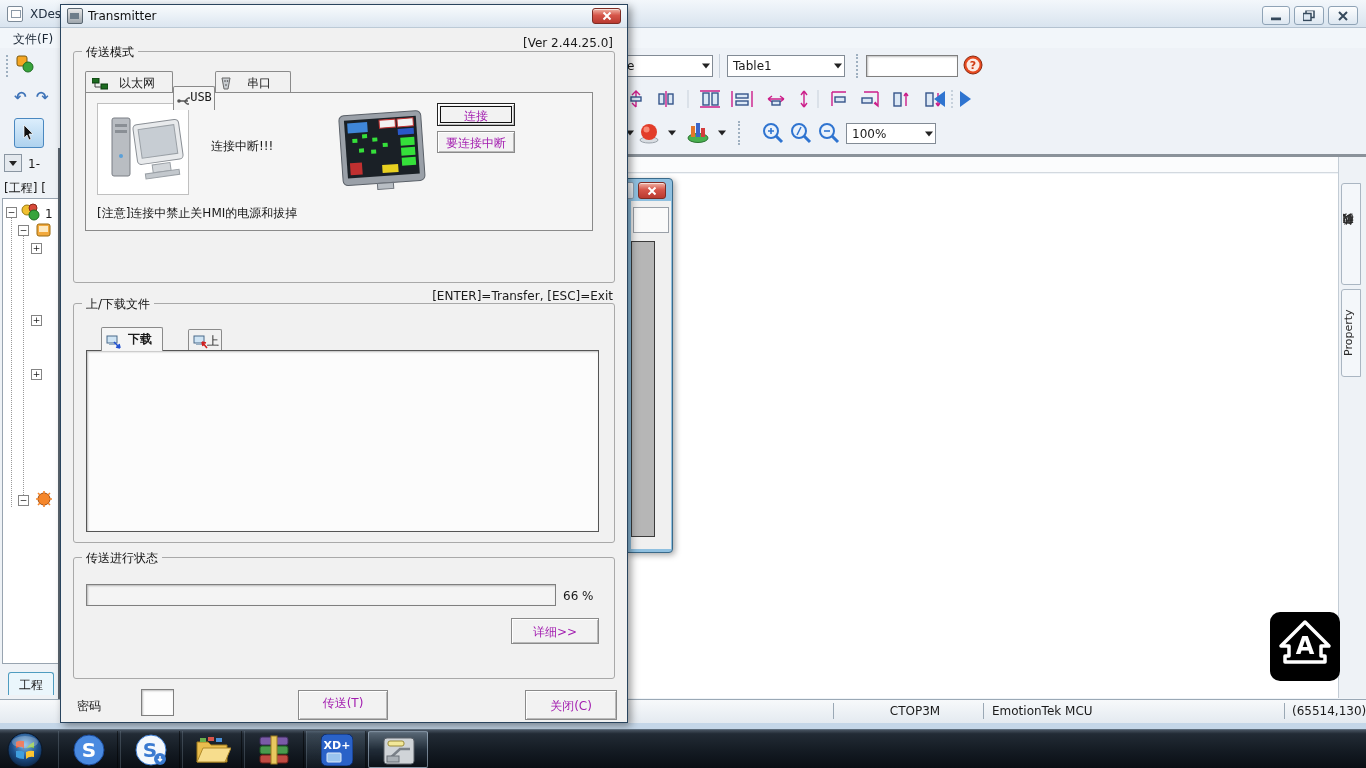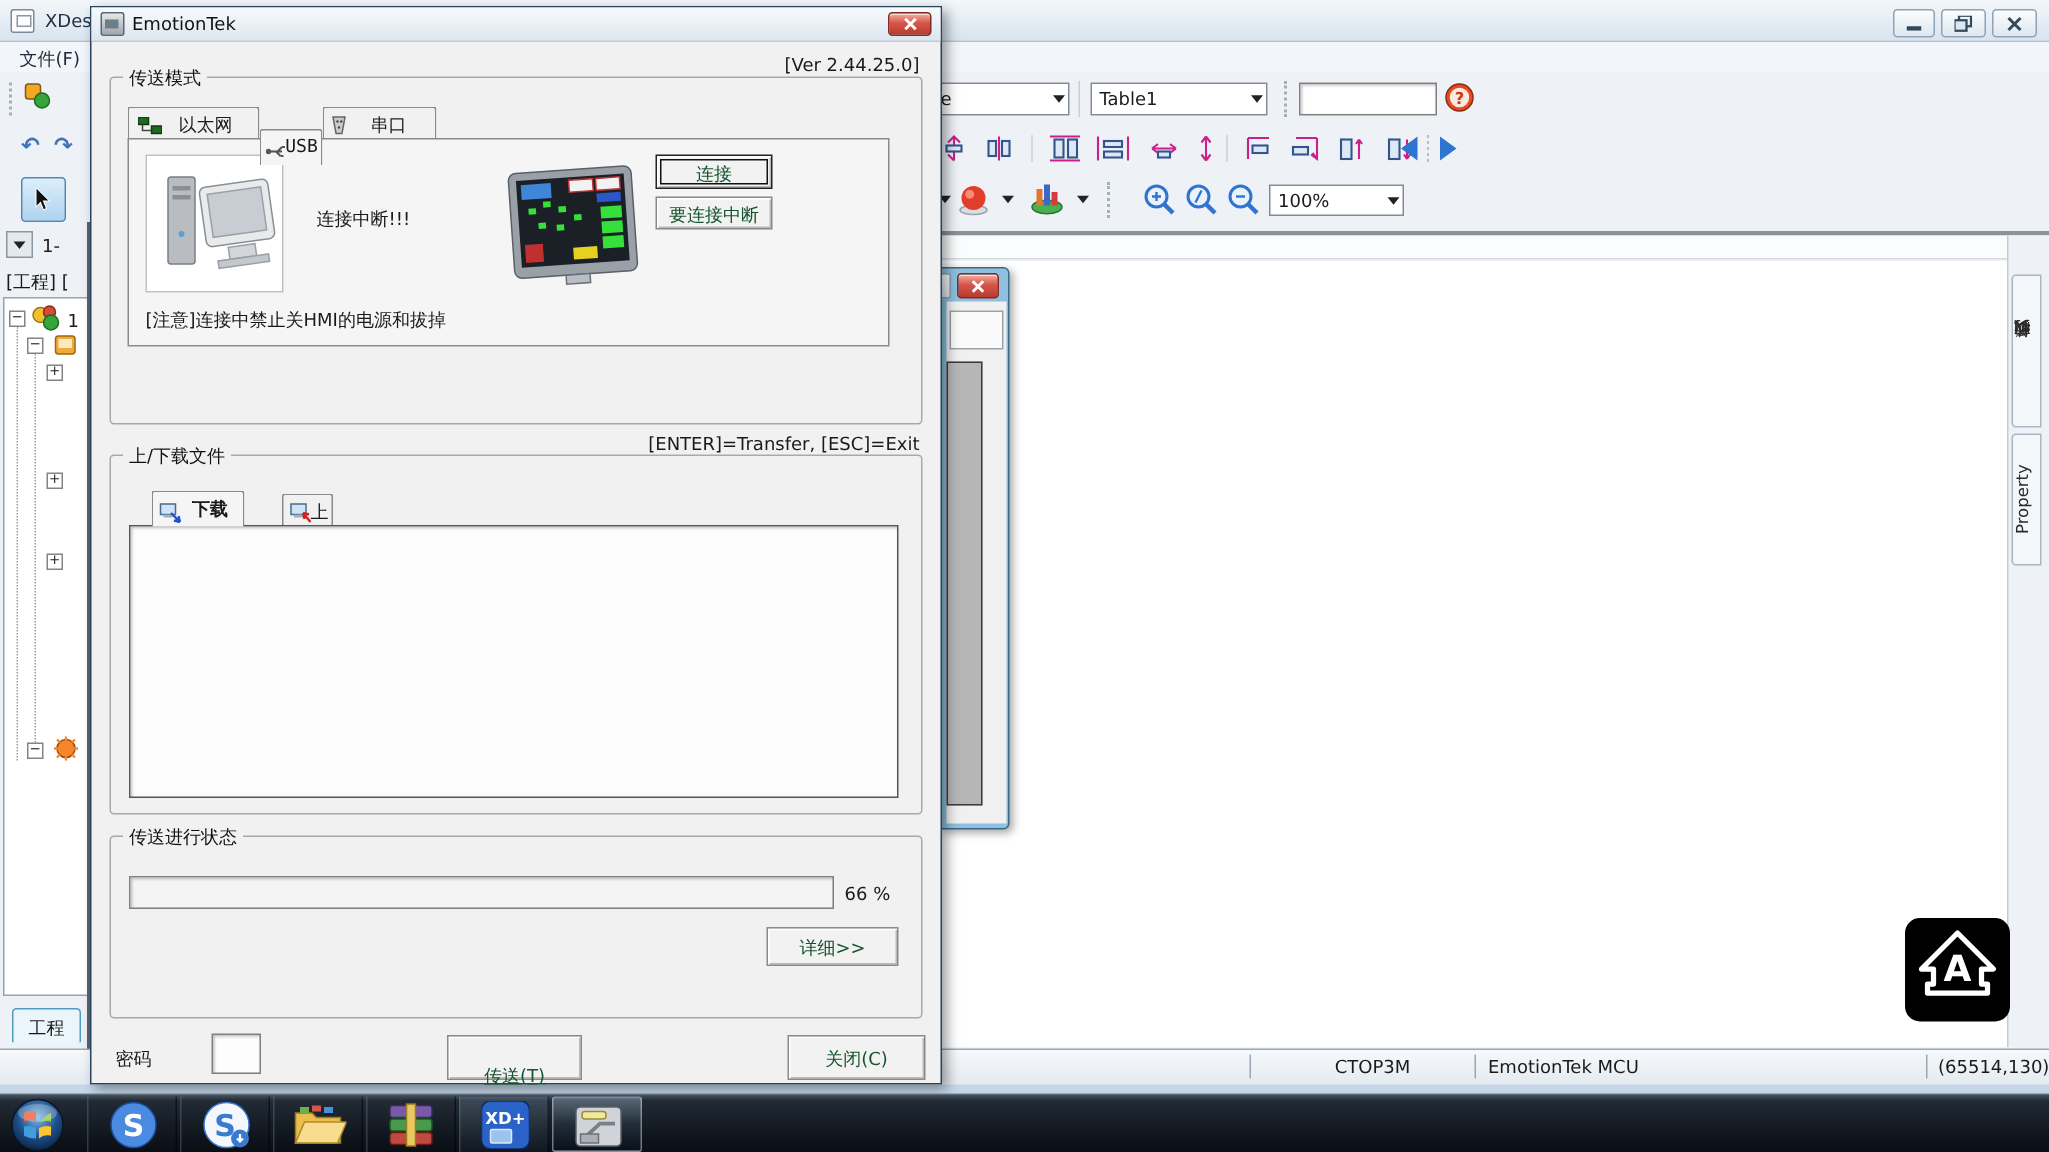--- a/index.html
+++ b/index.html
@@ -25,21 +25,21 @@
 
   .combo { background:#fff; border:1px solid #828b95; }
   .combo .arrow { position:absolute; right:2px; top:50%; transform:translateY(-50%);
     width:0; height:0; border-left:4px solid transparent; border-right:4px solid transparent; border-top:5px solid #222; }
   .combo .val { position:absolute; left:5px; top:50%; transform:translateY(-50%); white-space:nowrap; }
   .tool-sep { width:1px; background:#c7d0da; }
   .dots { width:4px; border-left:2px dotted #9fb0c0; }
 
   
   .cbtn { background:#f2f2f2; border:1px solid #8a8a8a;
-    box-shadow:inset 1px 1px 0 #ffffff, inset -1px -1px 0 #b9b9b9; text-align:center; color:#14532d; }
+    box-shadow:inset 1px 1px 0 #ffffff, inset -1px -1px 0 #b9b9b9; text-align:center; color:#a21caf; }
   .cbtn.focus { outline:1px solid #111; outline-offset:-4px; border:1px solid #222; }
   .sunken { background:#fdfdfd; border:1px solid #7f7f7f; box-shadow:inset 1px 1px 2px rgba(0,0,0,.25); }
 
   .groupbox { border:1px solid #a9a9a9; border-radius:3px; }
   .grouplabel { position:absolute; top:-8px; left:8px; background:#f1f1f1; padding:0 4px; color:#111; }
 
   .tab { position:absolute; background:#f1f1f1; border:1px solid #8a8a8a; border-bottom:none;
     border-radius:2px 2px 0 0; text-align:center; }
   .tab .tlbl { position:relative; top:3px; }
   .tab.sel { background:#f5f5f5; z-index:3; }
@@ -281,21 +281,21 @@
           <path d="M1 1 L8 8 M8 1 L1 8" stroke="#fff" stroke-width="2"></path>
         </svg>
     </div>
     <div class="abs" style="left:5px;top:28px;width:36px;height:26px;background:#fafafa;border:1px solid #9aa0a8;"></div>
     <div class="abs" style="left:3px;top:62px;width:24px;height:296px;background:#b6b6b6;border:1px solid #3c3c3c;"></div>
   </div>
 
   <div class="abs dlg">
     <div class="abs dlg-titlebar"></div>
     <div class="abs dlg-icon"></div>
-    <div class="abs dlg-title">EmotionTek</div>
+    <div class="abs dlg-title">Transmitter</div>
     <div class="abs xbtn" style="right:6px;top:3px;width:29px;height:16px;">
       <svg width="9" height="9">
           <path d="M1 1 L8 8 M8 1 L1 8" stroke="#fff" stroke-width="2"></path>
         </svg>
     </div>
 
     <div class="abs" style="right:14px;top:31px;">[Ver 2.44.25.0]</div>
 
     <div class="abs groupbox" style="left:12px;top:46px;width:542px;height:232px;">
       <span class="grouplabel">传送模式</span>
@@ -402,21 +402,21 @@
 
     <div class="abs groupbox" style="left:12px;top:552px;width:542px;height:122px;">
       <span class="grouplabel">传送进行状态</span>
     </div>
     <div class="abs sunken" style="left:25px;top:579px;width:470px;height:22px;background:#f4f4f4;"></div>
     <div class="abs" style="left:502px;top:584px;">66 %</div>
     <div class="abs cbtn" style="left:450px;top:613px;width:88px;height:26px;padding-top:5px;">详细&gt;&gt;</div>
 
     <div class="abs" style="left:16px;top:693px;">密码</div>
     <input class="abs sunken" style="left: 80px; top: 684px; width: 33px; height: 27px; border: 1px solid rgb(127, 127, 127);" value="">
-    <div class="abs cbtn" style="left:237px;top:685px;width:90px;height:30px;padding-top:18px;text-decoration:underline;">传送(T)</div>
+    <div class="abs cbtn" style="left:237px;top:685px;width:90px;height:30px;padding-top:4px;">传送(T)</div>
     <div class="abs cbtn" style="left:464px;top:685px;width:92px;height:30px;padding-top:7px;">关闭(C)</div>
   </div>
 
   <div class="abs" style="left:1270px;top:612px;width:70px;height:69px;background:#000;border-radius:10px;z-index:20;">
     <svg width="70" height="69">
       <path d="M35 10 L59 34 L51 34 L51 44 L55 44 L55 50 L15 50 L15 44 L19 44 L19 34 L11 34 Z" fill="none" stroke="#fff" stroke-width="3.5" stroke-linejoin="round"></path>
       <text x="35" y="42" text-anchor="middle" font-size="24" font-weight="bold" fill="#fff">A</text>
     </svg>
   </div>
 

